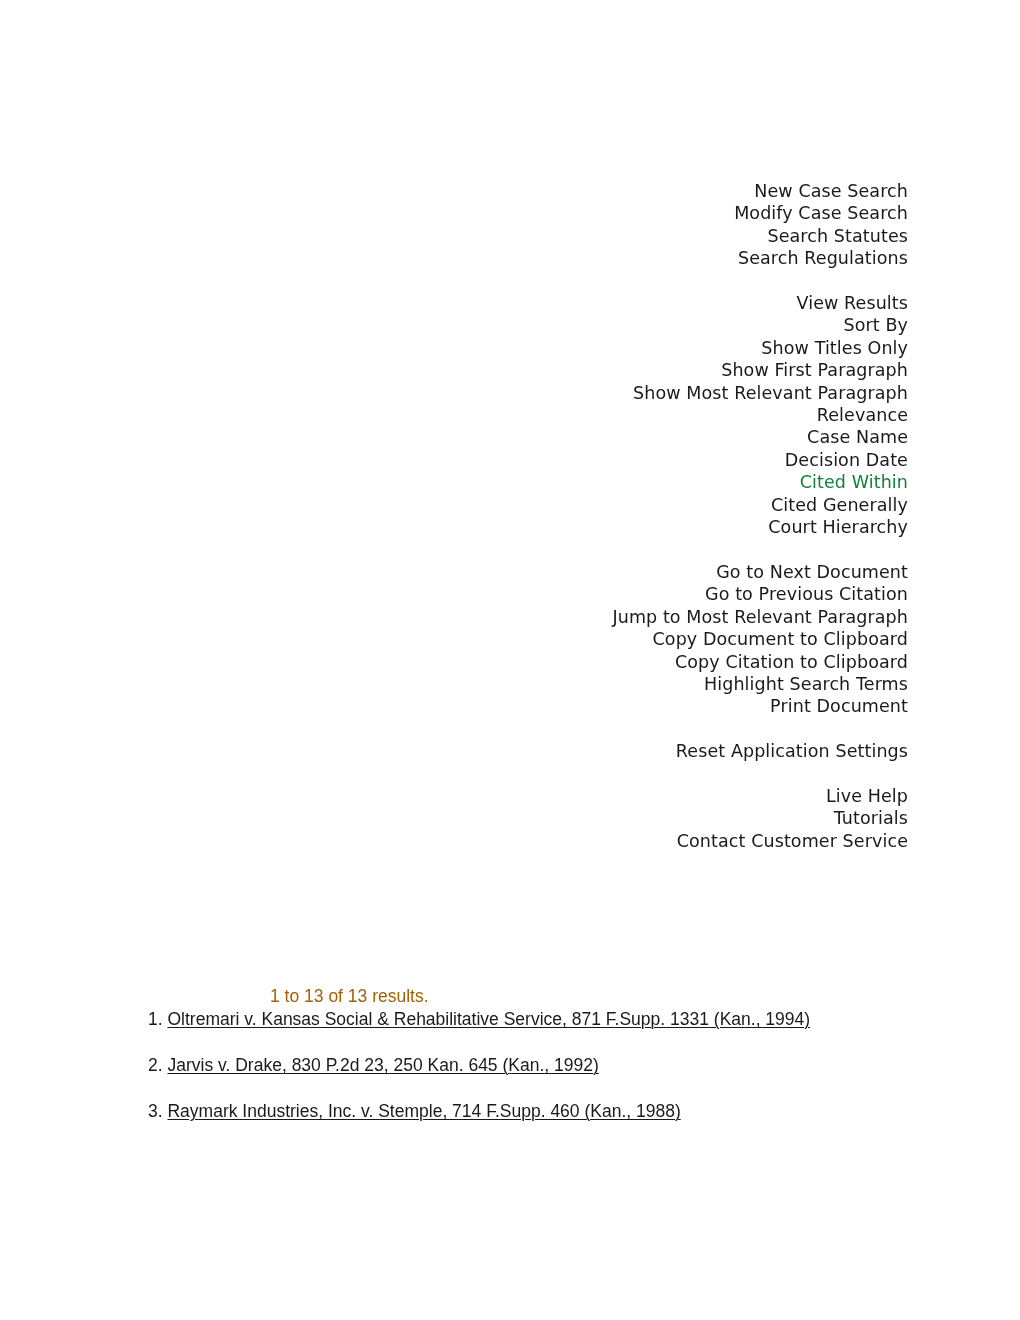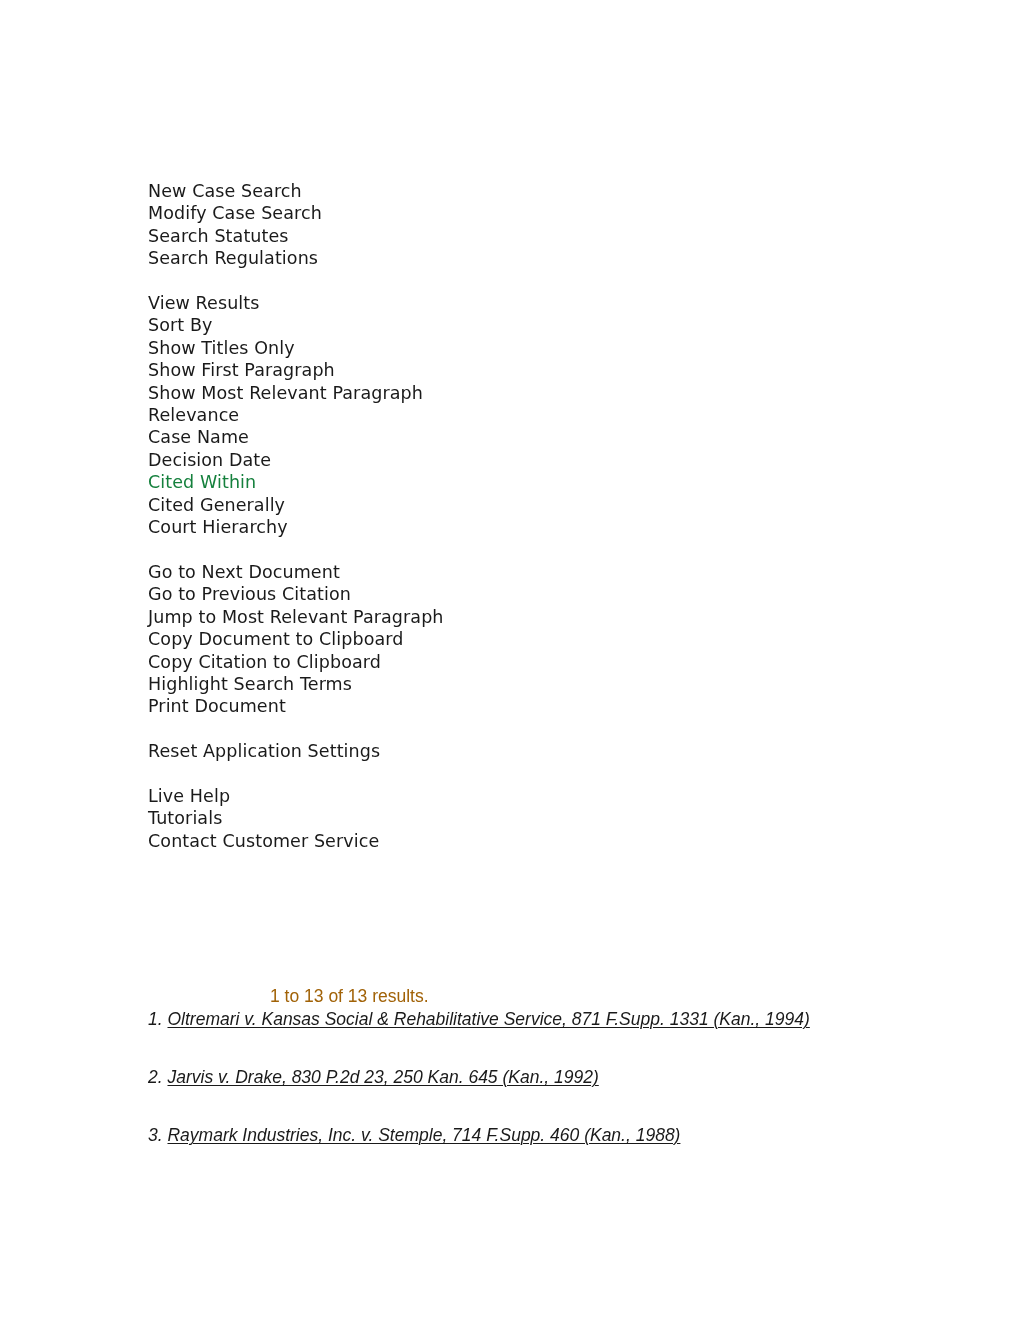--- a/index.html
+++ b/index.html
@@ -25,20 +25,21 @@
     width: 1020px;
     height: 1320px;
   }
 
   
   .command-area {
     position: absolute;
     left: 148px;
     top: 180px;
     width: 760px;
+    text-align: right;
   }
 
   .menu-group {
     margin: 0 0 22.4px 0;
     padding: 0;
     list-style: none;
   }
   .menu-group:last-child {
     margin-bottom: 0;
   }
@@ -71,24 +72,23 @@
     color: #a16207;
     margin-left: 122px;
   }
 
   .result-item {
     font-family: "Liberation Sans", sans-serif;
     font-size: 17.5px;
     line-height: 23px;
     color: #1a1a1a;
     margin-top: 0;
-    font-style: italic;
   }
   .result-item + .result-item {
-    margin-top: 35px;
+    margin-top: 23px;
   }
 
   .result-index {
     text-decoration: none;
   }
 
   .result-link {
     text-decoration: underline;
     text-decoration-thickness: 1px;
     text-underline-offset: 2px;

